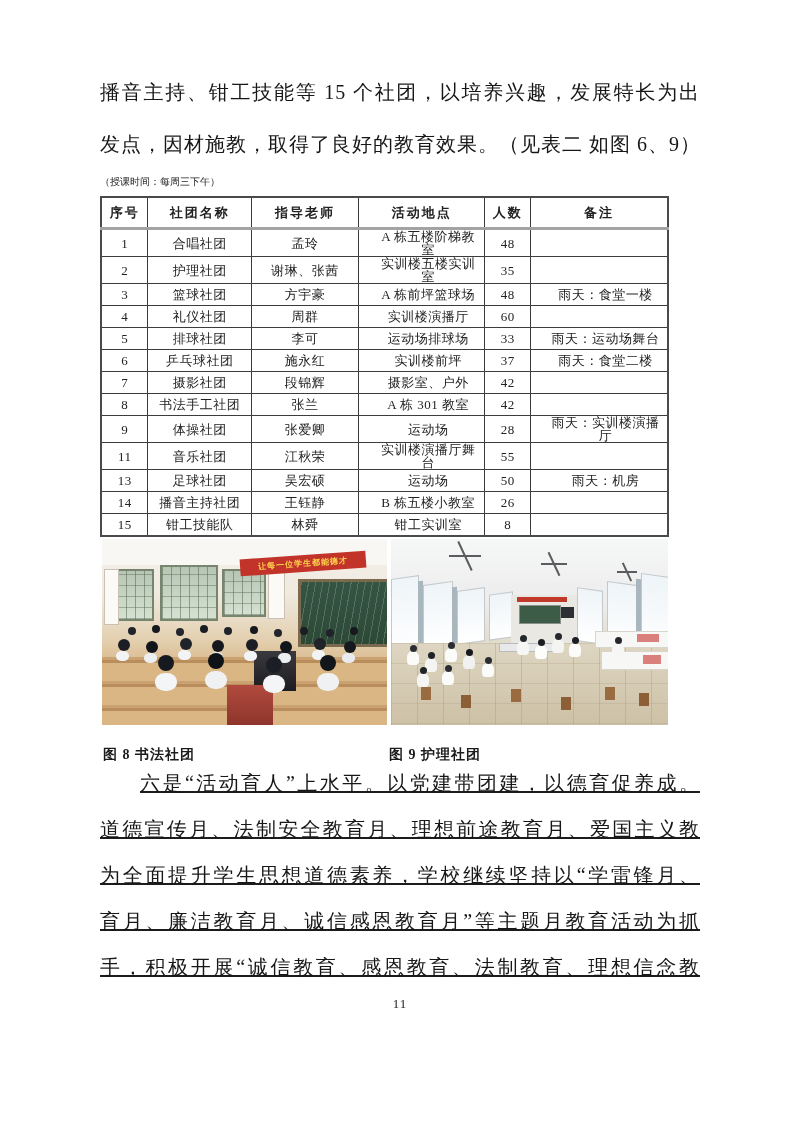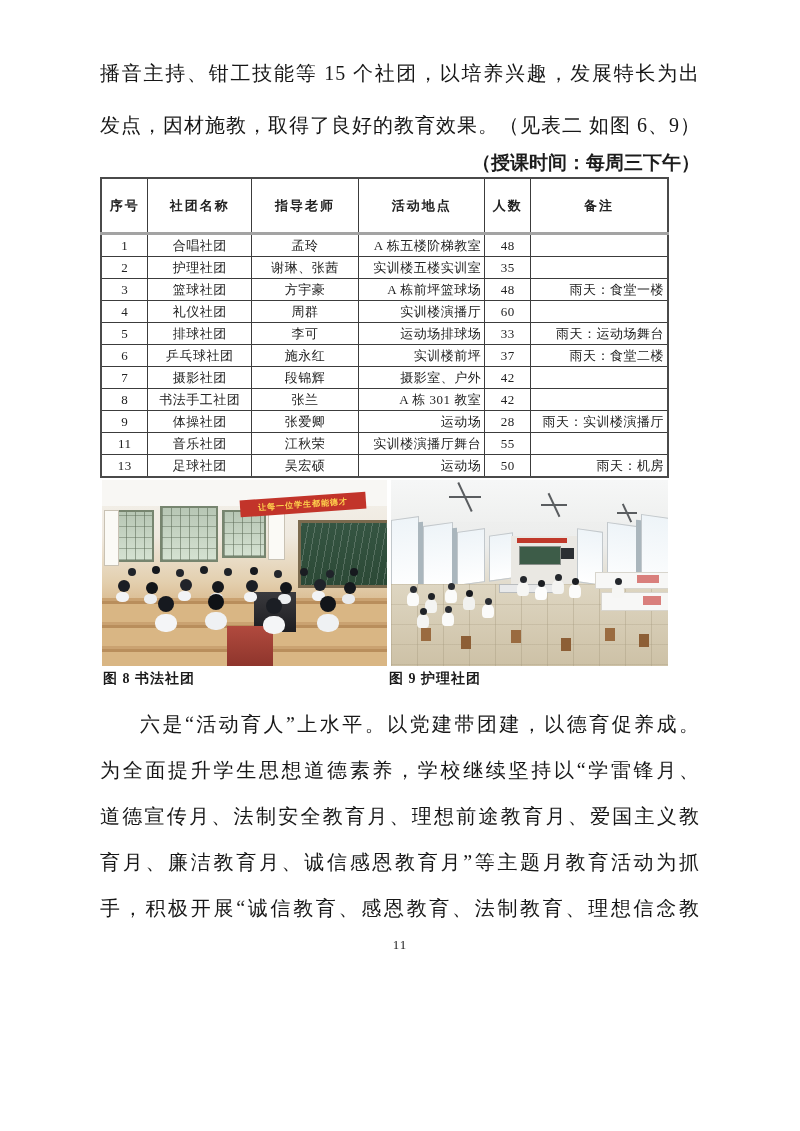--- a/index.html
+++ b/index.html
@@ -9,39 +9,39 @@
   }
   .content{padding:0 100px;}
 
   
   .para{width:600px;}
   .para .line{
     font-size:20px;line-height:52px;white-space:nowrap;overflow:hidden;
     text-align:justify;text-align-last:justify;text-justify:inter-character;
     letter-spacing:1px;color:#171717;
   }
-  .para-intro{padding-top:47px;}
-  .para-body{margin-top:12px;}
+  .para-intro{padding-top:47px;margin-top:19px;}
+  .para-body{margin-top:12px;text-decoration:underline;}
   .para-body .line{line-height:46px;}
   .para-body .line:first-child{text-indent:2em;}
 
   
   .tbl-title{margin-top:8px;text-align:center;font-weight:bold;font-size:18px;letter-spacing:.5px;line-height:24px;}
-  .tbl-subtitle{margin-top:2px;text-align:right;font-weight:bold;font-size:19px;line-height:20px;}
+  .tbl-subtitle{margin-top:2px;text-align:left;font-weight:normal;font-size:10px;line-height:20px;}
 
   
   table.club{border-collapse:collapse;margin-top:4px;width:569px;table-layout:fixed;
     border:2px solid #4a4a4a;font-size:13px;color:#222;}
   table.club th{
     height:29px;font-weight:600;border:1px solid #3c3c3c;
-    border-bottom:3px solid #a3a3a3;padding:12px 2px;letter-spacing:2px;
+    border-bottom:3px solid #a3a3a3;padding:0 2px;letter-spacing:2px;
   }
   table.club td{height:21px;border:1px solid #3c3c3c;padding:0 3px;line-height:1;letter-spacing:.5px;}
   table.club td.c0,table.club td.c1,table.club td.c2,table.club td.c4{text-align:center;}
-  table.club td.c3,table.club td.c5{text-align:right;padding-left:10px;}
+  table.club td.c3,table.club td.c5{text-align:center;padding-left:16px;}
 
   
   .photos{margin-top:2px;display:flex;gap:4px;margin-left:2px;}
   .photo{position:relative;height:186px;overflow:hidden;background:#e8e5de;}
   .photo *{position:absolute;}
   .photo-left{width:285px;}
   .photo-right{width:277px;}
 
   
   .lp-base{left:0;top:0;width:100%;height:100%;
@@ -124,21 +124,21 @@
     box-shadow:19px 106px 0 0 #2a2d33,37px 113px 0 0 #1f2227,57px 103px 0 0 #2a2d33,75px 110px 0 0 #17191e,
       94px 118px 0 0 #2a2d33,29px 128px 0 0 #1f2227,54px 126px 0 0 #2a2d33,
       129px 96px 0 0 #24272c,147px 100px 0 0 #1a1d21,164px 94px 0 0 #24272c,181px 98px 0 0 #1a1d21,
       224px 98px 0 0 #24272c;}
   .rp-stools{left:0;top:0;width:10px;height:13px;background:transparent;
     box-shadow:30px 148px 0 0 #9a6b40,70px 156px 0 0 #8d5f36,120px 150px 0 0 #9a6b40,
       170px 158px 0 0 #8d5f36,214px 148px 0 0 #9a6b40,248px 154px 0 0 #8d5f36;}
 
   
   .captions{position:relative;margin-top:4px;height:19px;font-weight:bold;font-size:14px;}
-  .cap{position:absolute;top:0;white-space:nowrap;letter-spacing:1px;}
+  .cap{position:absolute;top:17px;white-space:nowrap;letter-spacing:1px;}
   .cap-left{left:3px;}
   .cap-right{left:289px;}
 
   
   .page-number{margin-top:6px;text-align:center;font-size:13px;line-height:16px;letter-spacing:1px;}
 </style>
 </head>
 <body>
 
 <div class="page">
@@ -251,20 +251,36 @@
             <td class="c4">55</td>
             <td class="c5"></td>
           </tr>
           <tr>
             <td class="c0">13</td>
             <td class="c1">足球社团</td>
             <td class="c2">吴宏硕</td>
             <td class="c3">运动场</td>
             <td class="c4">50</td>
             <td class="c5">雨天：机房</td>
+          </tr>
+          <tr>
+            <td class="c0">14</td>
+            <td class="c1">播音主持社团</td>
+            <td class="c2">王钰静</td>
+            <td class="c3">B 栋五楼小教室</td>
+            <td class="c4">26</td>
+            <td class="c5"></td>
+          </tr>
+          <tr>
+            <td class="c0">15</td>
+            <td class="c1">钳工技能队</td>
+            <td class="c2">林舜</td>
+            <td class="c3">钳工实训室</td>
+            <td class="c4">8</td>
+            <td class="c5"></td>
           </tr>
         </tbody>
     </table>
 
     <div class="photos">
 
       <figure class="photo photo-left" style="margin:0">
         <div class="lp-base"></div>
         <div class="lp-ceiling"></div>
         <div class="lp-window lp-w1"></div>
@@ -319,22 +335,22 @@
 
     </div>
 
     <div class="captions">
       <span class="cap cap-left">图 8  书法社团</span>
       <span class="cap cap-right">图 9  护理社团</span>
     </div>
 
     <div class="para para-body indent-first">
         <div class="line">六是“活动育人”上水平。以党建带团建，以德育促养成。</div>
+        <div class="line">道德宣传月、法制安全教育月、理想前途教育月、爱国主义教</div>
         <div class="line">为全面提升学生思想道德素养，学校继续坚持以“学雷锋月、</div>
-        <div class="line">道德宣传月、法制安全教育月、理想前途教育月、爱国主义教</div>
         <div class="line">育月、廉洁教育月、诚信感恩教育月”等主题月教育活动为抓</div>
         <div class="line">手，积极开展“诚信教育、感恩教育、法制教育、理想信念教</div>
       </div>
 
     <div class="page-number">11</div>
 
   </div>
 </div>
 
 </body></html>

